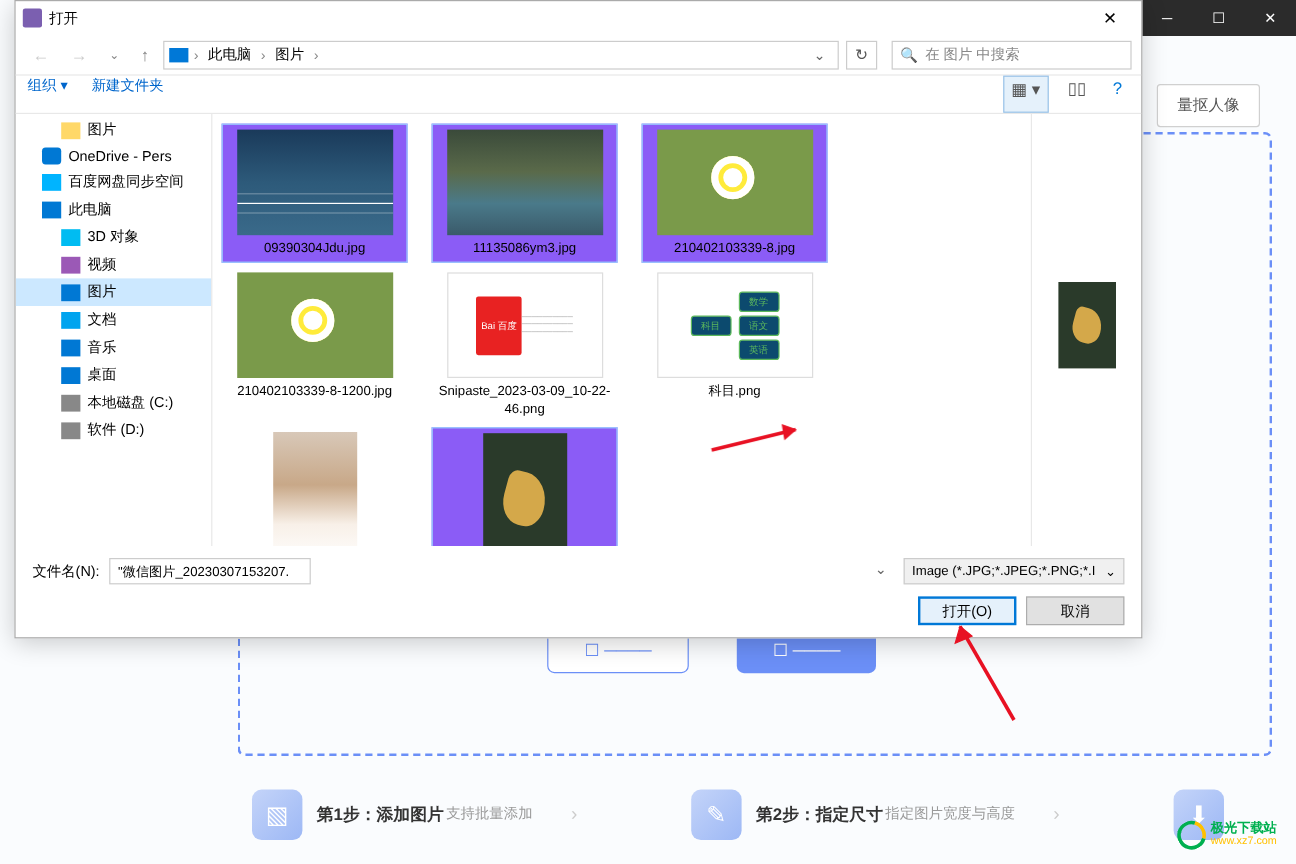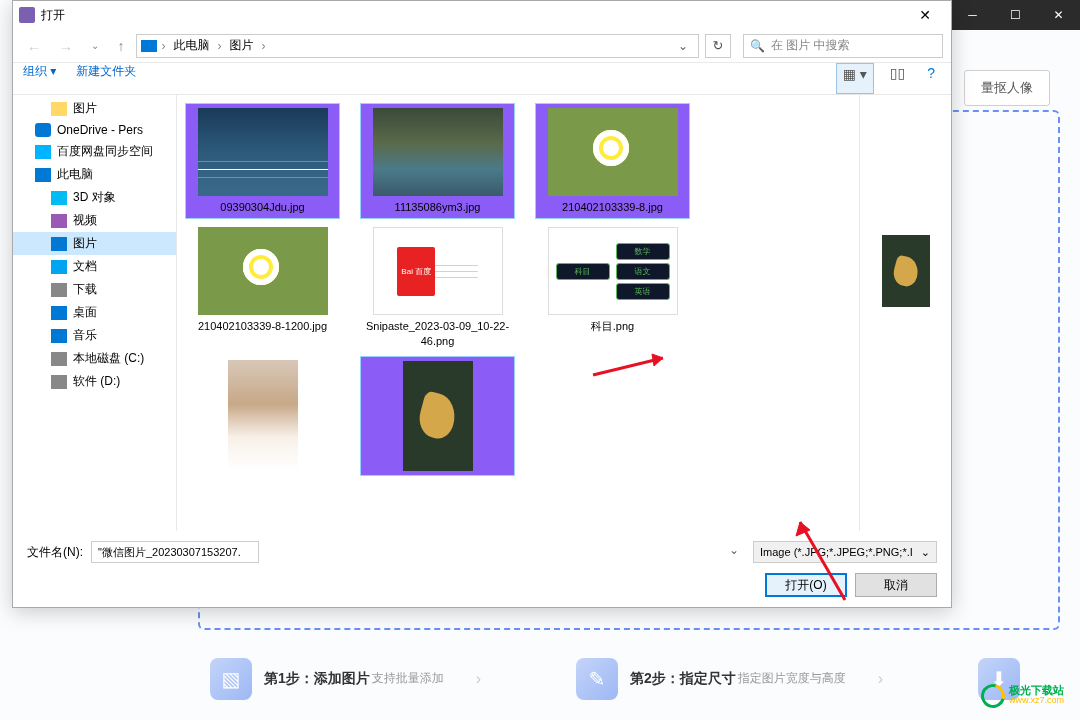--- a/index.html
+++ b/index.html
@@ -20,21 +20,21 @@
 
 .steps { position: absolute; bottom: 20px; left: 210px; right: 60px; display: flex; justify-content: space-between; }
 .step { display: flex; align-items: center; gap: 12px; }
 .step-icon { width: 42px; height: 42px; background: linear-gradient(135deg, #c4d4f9, #9db8f5); border-radius: 8px; display: flex; align-items: center; justify-content: center; color: #fff; font-size: 20px; }
 .step-text { display: flex; flex-direction: row; gap: 2px; }
 .step-title { font-size: 14px; font-weight: bold; color: #333; }
 .step-sub { font-size: 12px; color: #999; }
 .step-arrow { color: #ccc; font-size: 16px; margin-left: 20px; }
 
 
-.dialog { position: absolute; top: 0; left: 12px; width: 940px; height: 608px; background: #fff; border: 1px solid #aaa; box-shadow: 0 4px 20px rgba(0,0,0,0.2); display: flex; flex-direction: column; }
+.dialog { position: absolute; top: 0; left: 12px; width: 940px; height: 532px; background: #fff; border: 1px solid #aaa; box-shadow: 0 4px 20px rgba(0,0,0,0.2); display: flex; flex-direction: column; }
 .dlg-title { height: 28px; display: flex; align-items: center; padding: 0 6px; font-size: 12px; }
 .dlg-title-icon { width: 16px; height: 16px; background: #7b5fb0; border-radius: 2px; margin-right: 6px; display: inline-block; }
 .dlg-title .spacer { flex: 1; }
 .dlg-close { width: 40px; text-align: center; font-size: 14px; cursor: pointer; }
 
 .dlg-nav { height: 34px; display: flex; align-items: center; padding: 0 8px; gap: 6px; border-bottom: 1px solid #e8e8e8; }
 .nav-arrow { padding: 4px 6px; color: #888; font-size: 14px; }
 .nav-arrow.disabled { color: #ccc; }
 .nav-path { flex: 1; border: 1px solid #ccc; height: 24px; display: flex; align-items: center; padding: 0 4px; font-size: 12px; gap: 4px; }
 .nav-path-icon { width: 16px; height: 12px; background: #0078d7; display: inline-block; }
@@ -78,21 +78,21 @@
 
 
 .th-bridge { background: linear-gradient(to bottom, #1a3a5a 0%, #2d5a7a 50%, #3a6a8a 100%); position: relative; }
 .th-bridge::after { content: ""; position: absolute; bottom: 30%; left: 0; right: 0; height: 1px; background: #fff; box-shadow: 0 -8px 0 rgba(255,255,255,0.3), 0 8px 0 rgba(255,255,255,0.3); }
 .th-sea { background: linear-gradient(to bottom, #3a4a3a 0%, #5a6a4a 40%, #4a7a8a 70%, #3a5a6a 100%); }
 .th-daisy { background: #7a9a4a; position: relative; }
 .th-daisy::after { content: ""; position: absolute; top: 25%; left: 35%; width: 36px; height: 36px; background: #fff; border-radius: 50%; box-shadow: inset 0 0 0 6px #fff, inset 0 0 0 10px #ffeb3b; }
 .th-snip { background: #fff; border: 1px solid #ddd; font-size: 7px; color: #666; padding: 4px; text-align: left; }
 .th-snip-logo { background: #e82222; color: #fff; padding: 19px 4px; border-radius: 2px; display: inline-block; font-size: 8px; }
 .th-diagram { background: #fff; border: 1px solid #ddd; display: flex; align-items: center; justify-content: center; }
-.diag-box { border: 1px solid #5cb85c; background: #0f172a; color: #5cb85c; font-size: 8px; padding: 2px 18px; border-radius: 3px; }
+.diag-box { border: 1px solid #5cb85c; background: #0c4a6e; color: #5cb85c; font-size: 8px; padding: 2px 8px; border-radius: 3px; }
 .diag-center { margin-right: 6px; }
 .diag-right { display: flex; flex-direction: column; gap: 3px; }
 .th-woman { background: linear-gradient(to bottom, #d8c8b8 0%, #c8a888 40%, #f8f0e8 70%, #fff 100%); }
 .th-leaves { background: #2a3a2a; position: relative; }
 .th-leaves::after { content: ""; position: absolute; top: 30%; left: 25%; width: 50%; height: 40%; background: #d4a84a; border-radius: 20% 60% 40% 50%; transform: rotate(15deg); }
 
 .preview-pane { width: 92px; border-left: 1px solid #e8e8e8; display: flex; align-items: flex-start; justify-content: center; padding-top: 140px; }
 .preview-img { width: 48px; height: 72px; }
 
 .dlg-footer { padding: 10px 14px; display: flex; flex-direction: column; gap: 10px; }
@@ -225,30 +225,26 @@
         </div>
       <div class="sb-item l2 selected">
           <span class="sb-icon ic-pic"></span>
           <span>图片</span>
         </div>
       <div class="sb-item l2">
           <span class="sb-icon ic-doc"></span>
           <span>文档</span>
         </div>
       <div class="sb-item l2">
-          <span class="sb-icon ic-dl"></span>
-          <span>下载</span>
+          <span class="sb-icon ic-music"></span>
+          <span>音乐</span>
         </div>
       <div class="sb-item l2">
           <span class="sb-icon ic-desktop"></span>
           <span>桌面</span>
-        </div>
-      <div class="sb-item l2">
-          <span class="sb-icon ic-music"></span>
-          <span>音乐</span>
         </div>
       <div class="sb-item l2">
           <span class="sb-icon ic-disk"></span>
           <span>本地磁盘 (C:)</span>
         </div>
       <div class="sb-item l2">
           <span class="sb-icon ic-disk"></span>
           <span>软件 (D:)</span>
         </div>
     </div>

